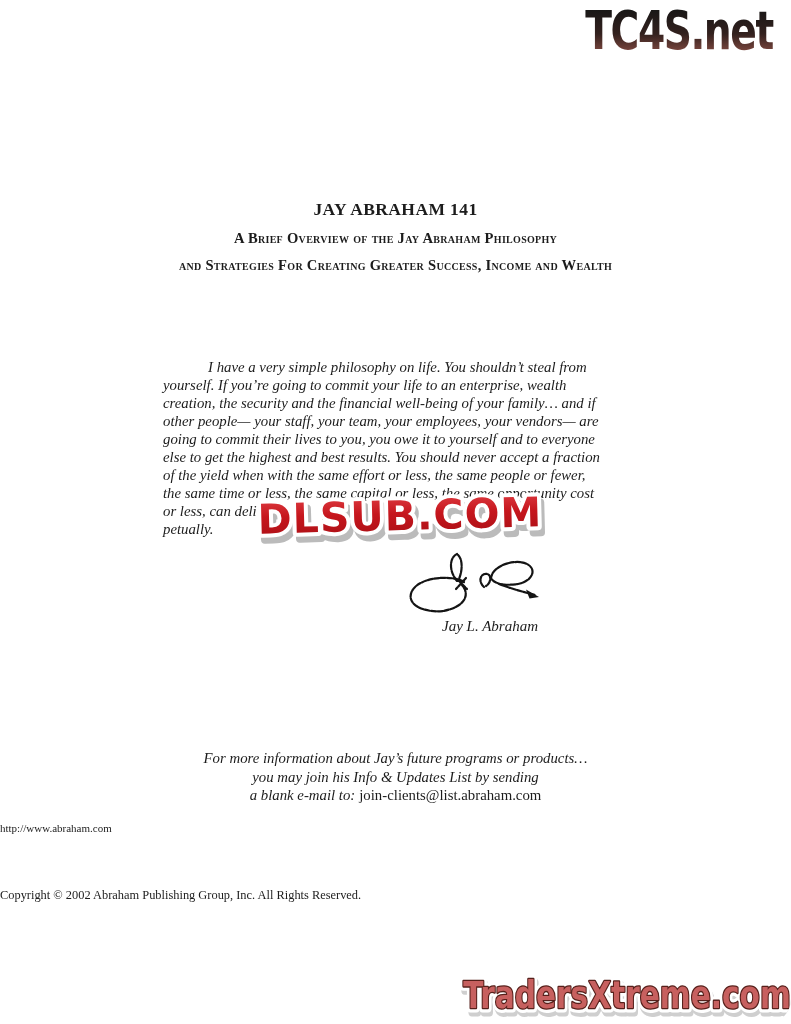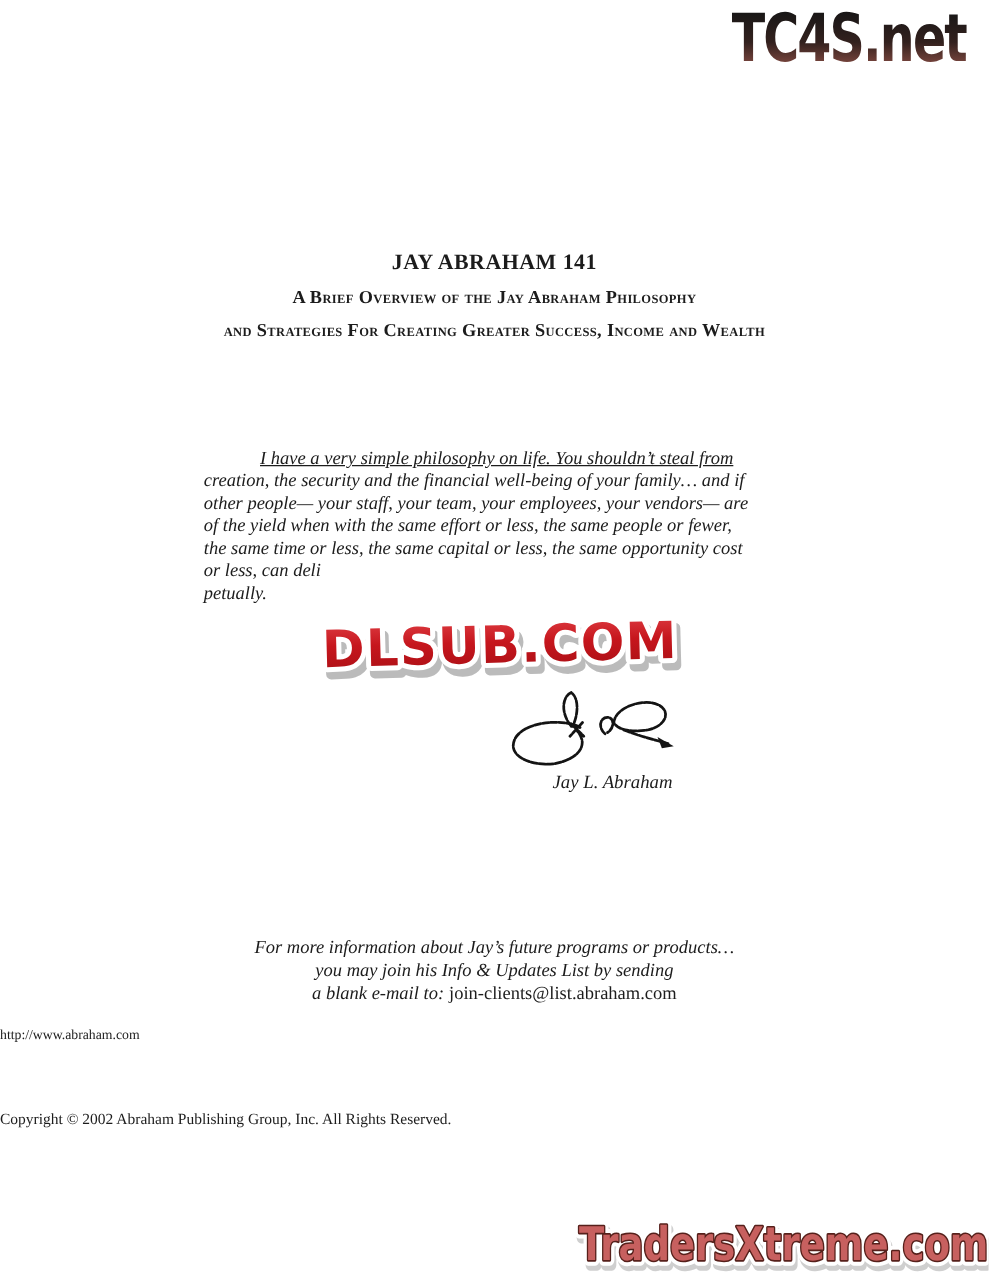--- a/index.html
+++ b/index.html
@@ -3,41 +3,42 @@
 <meta charset="utf-8">
 <style>
   html,body{margin:0;padding:0;background:#ffffff;}
   .page{
     position:relative;
     width:791px;height:1024px;
     background:#ffffff;
     font-family:"Liberation Serif",serif;
     color:#1c1c1c;
     overflow:hidden;
+    border-radius:25px;
   }
   
   .tc4s{position:absolute;top:3px;right:0px;width:230px;height:58px;}
   
   .doc-title{
     position:absolute;top:199px;left:0;width:100%;
     text-align:center;font-size:17.5px;font-weight:bold;letter-spacing:.4px;
   }
   .doc-subtitle{
     position:absolute;left:0;width:100%;text-align:center;
     font-variant:small-caps;font-weight:bold;font-size:14.6px;letter-spacing:.3px;
   }
   .sub1{top:230px;}
   .sub2{top:257px;}
   
   .quote{
     position:absolute;top:358px;left:163px;width:462px;
     font-style:italic;font-size:14.8px;line-height:18px;
     white-space:nowrap;
   }
-  .quote .indent{padding-left:45px;text-decoration:underline;}
+  .quote .indent{padding-left:45px;}
   .quote .lastline{display:flex;justify-content:space-between;width:455px;white-space:nowrap;flex-direction:column;}
   
   .dlsub{
     position:absolute;left:250px;top:486px;width:300px;height:64px;
     transform:rotate(-1.5deg);overflow:visible;z-index:5;
   }
   
   .signature{position:absolute;left:398px;top:548px;width:150px;height:72px;overflow:visible;}
   .sig-name{
     position:absolute;top:618px;left:410px;width:160px;text-align:center;
@@ -73,22 +74,25 @@
       <text x="118" y="45" text-anchor="middle" font-size="53" font-weight="bold" font-family="DejaVu Sans, sans-serif" letter-spacing="-2" fill="url(#tcg)">TC4S.net</text>
     </g>
   </svg>
 
   <div class="doc-title">JAY ABRAHAM 141</div>
   <div class="doc-subtitle sub1">A Brief Overview of the Jay Abraham Philosophy</div>
   <div class="doc-subtitle sub2">and Strategies For Creating Greater Success, Income and Wealth</div>
 
   <div class="quote">
     <div class="indent">I have a very simple philosophy on life. You shouldn’t steal from</div>
+    <div>yourself. If you’re going to commit your life to an enterprise, wealth</div>
     <div>creation, the security and the financial well-being of your family… and if</div>
     <div>other people— your staff, your team, your employees, your vendors— are</div>
+    <div>going to commit their lives to you, you owe it to yourself and to everyone</div>
+    <div>else to get the highest and best results. You should never accept a fraction</div>
     <div>of the yield when with the same effort or less, the same people or fewer,</div>
     <div>the same time or less, the same capital or less, the same opportunity cost</div>
     <div class="lastline">
       <span>or less, can deli</span>
       <span>petually.</span>
     </div>
   </div>
 
   <svg class="dlsub" viewBox="0 0 300 64">
     <defs>

